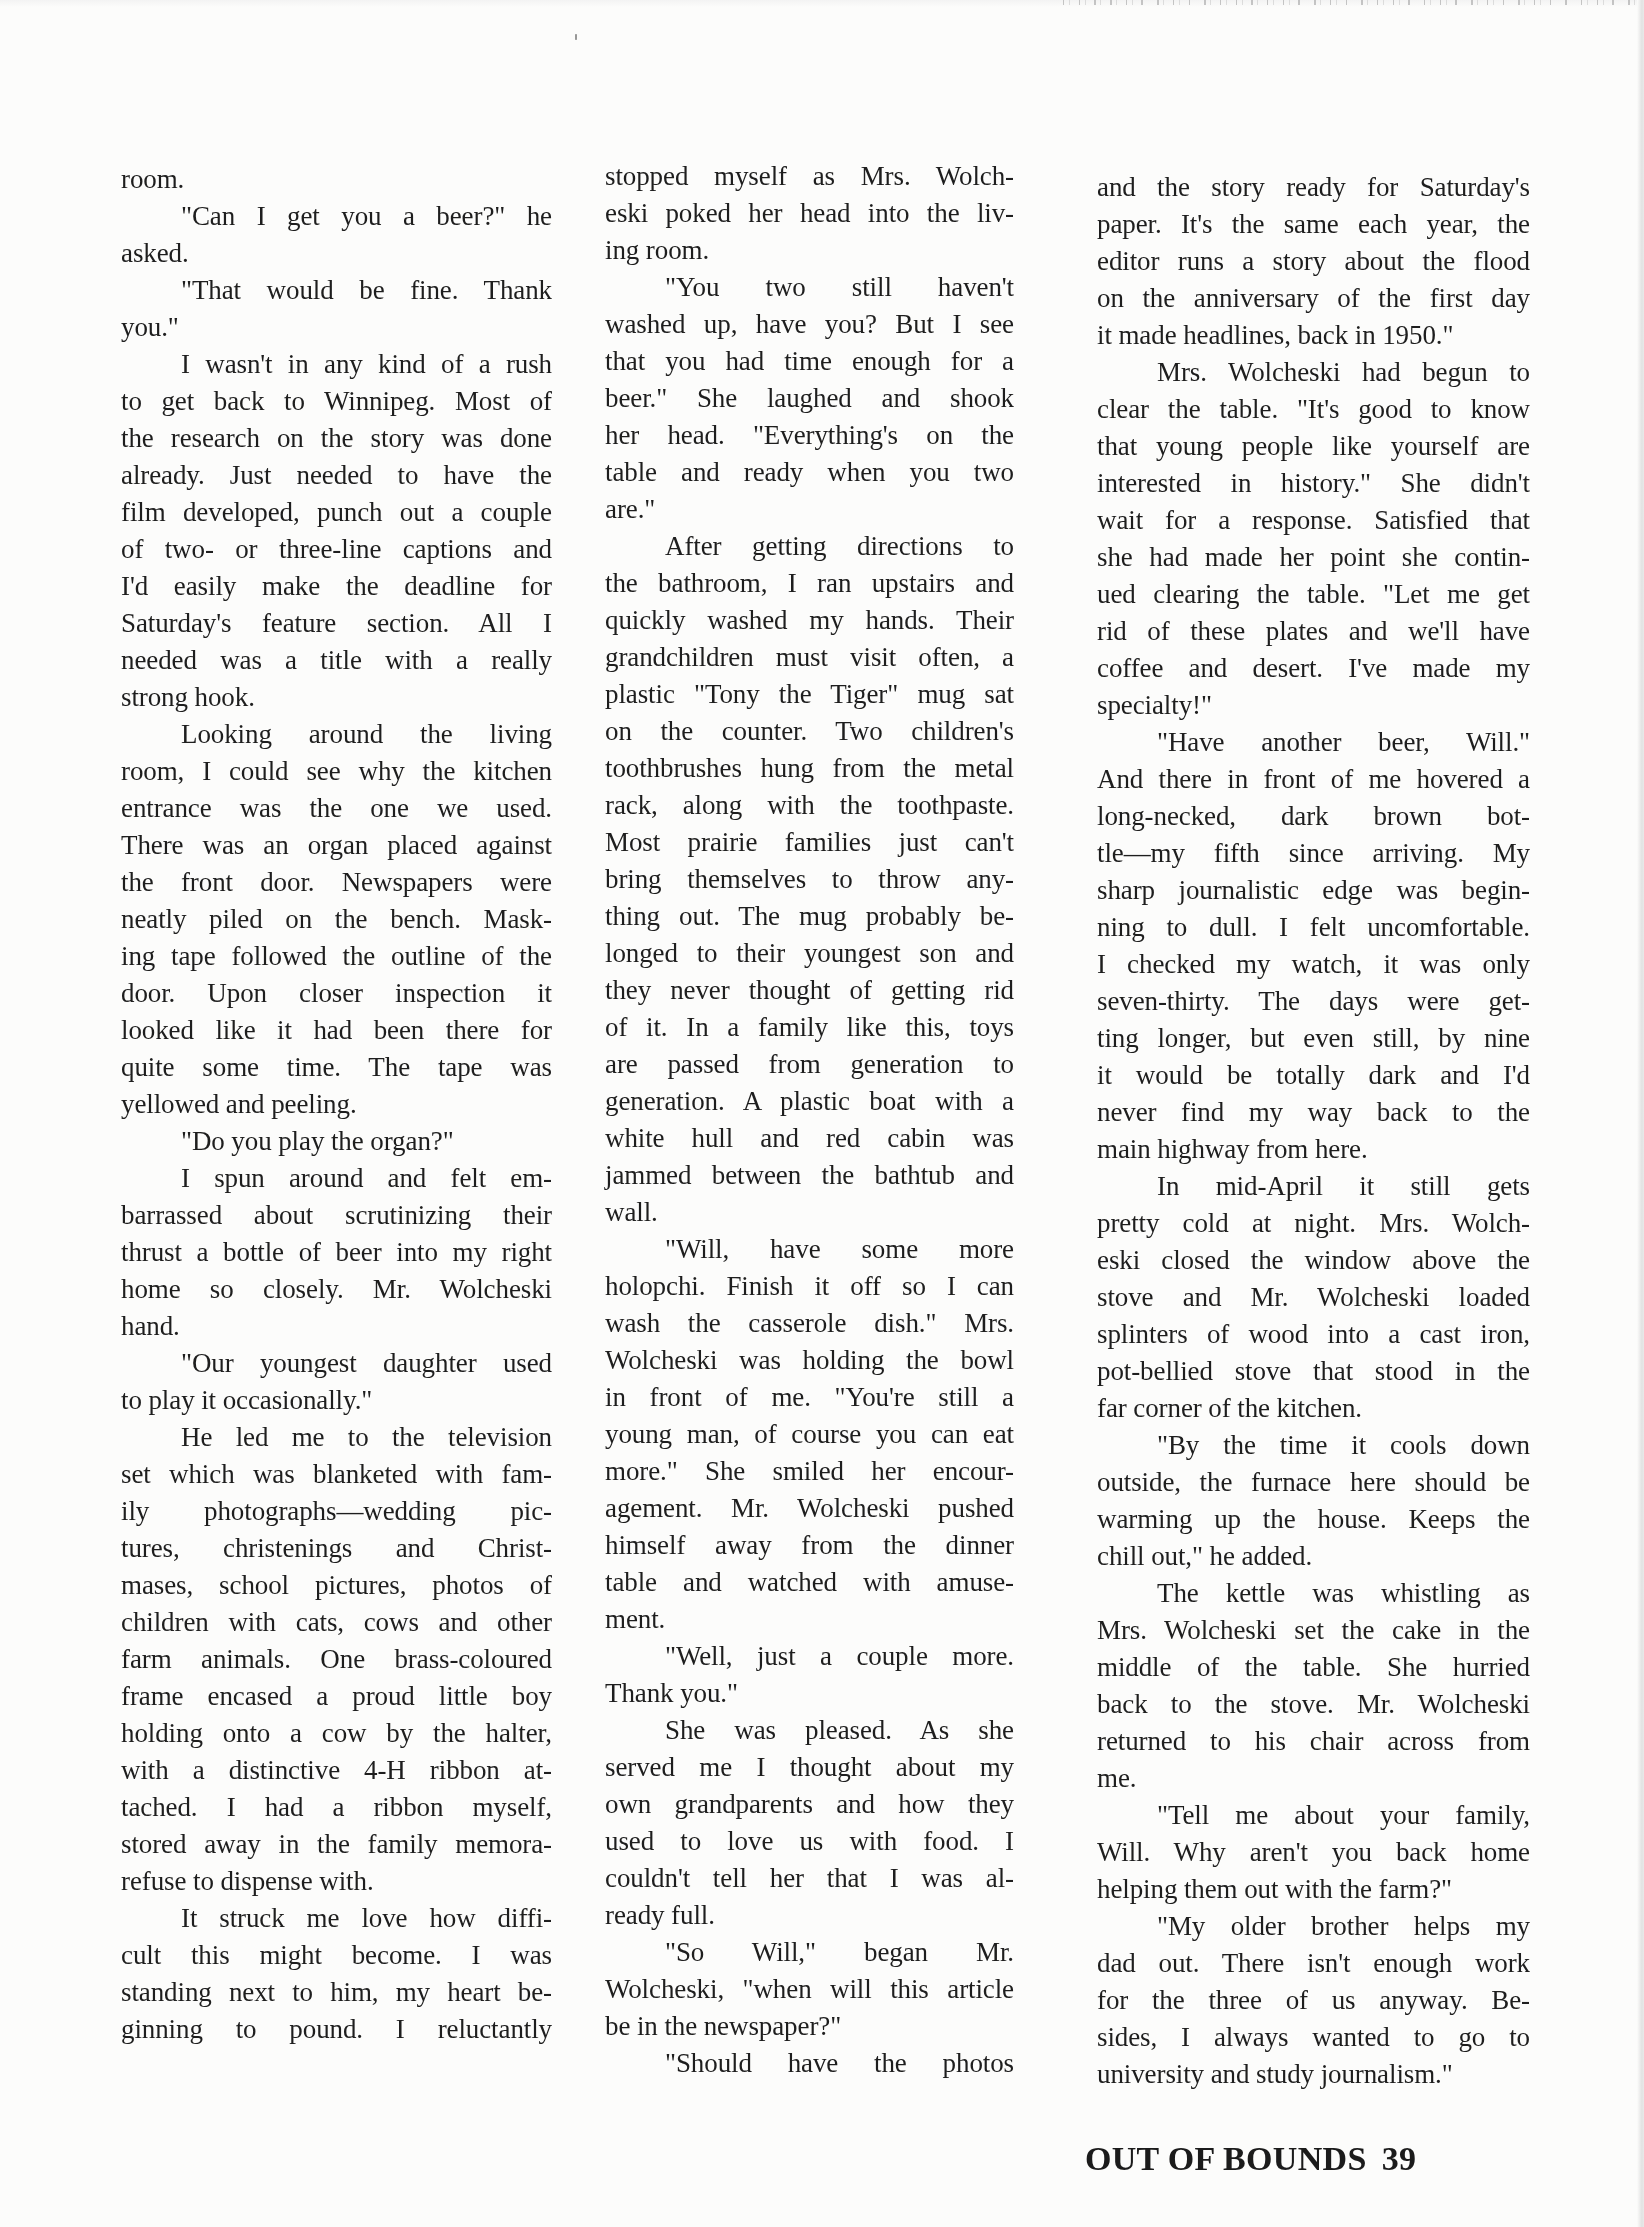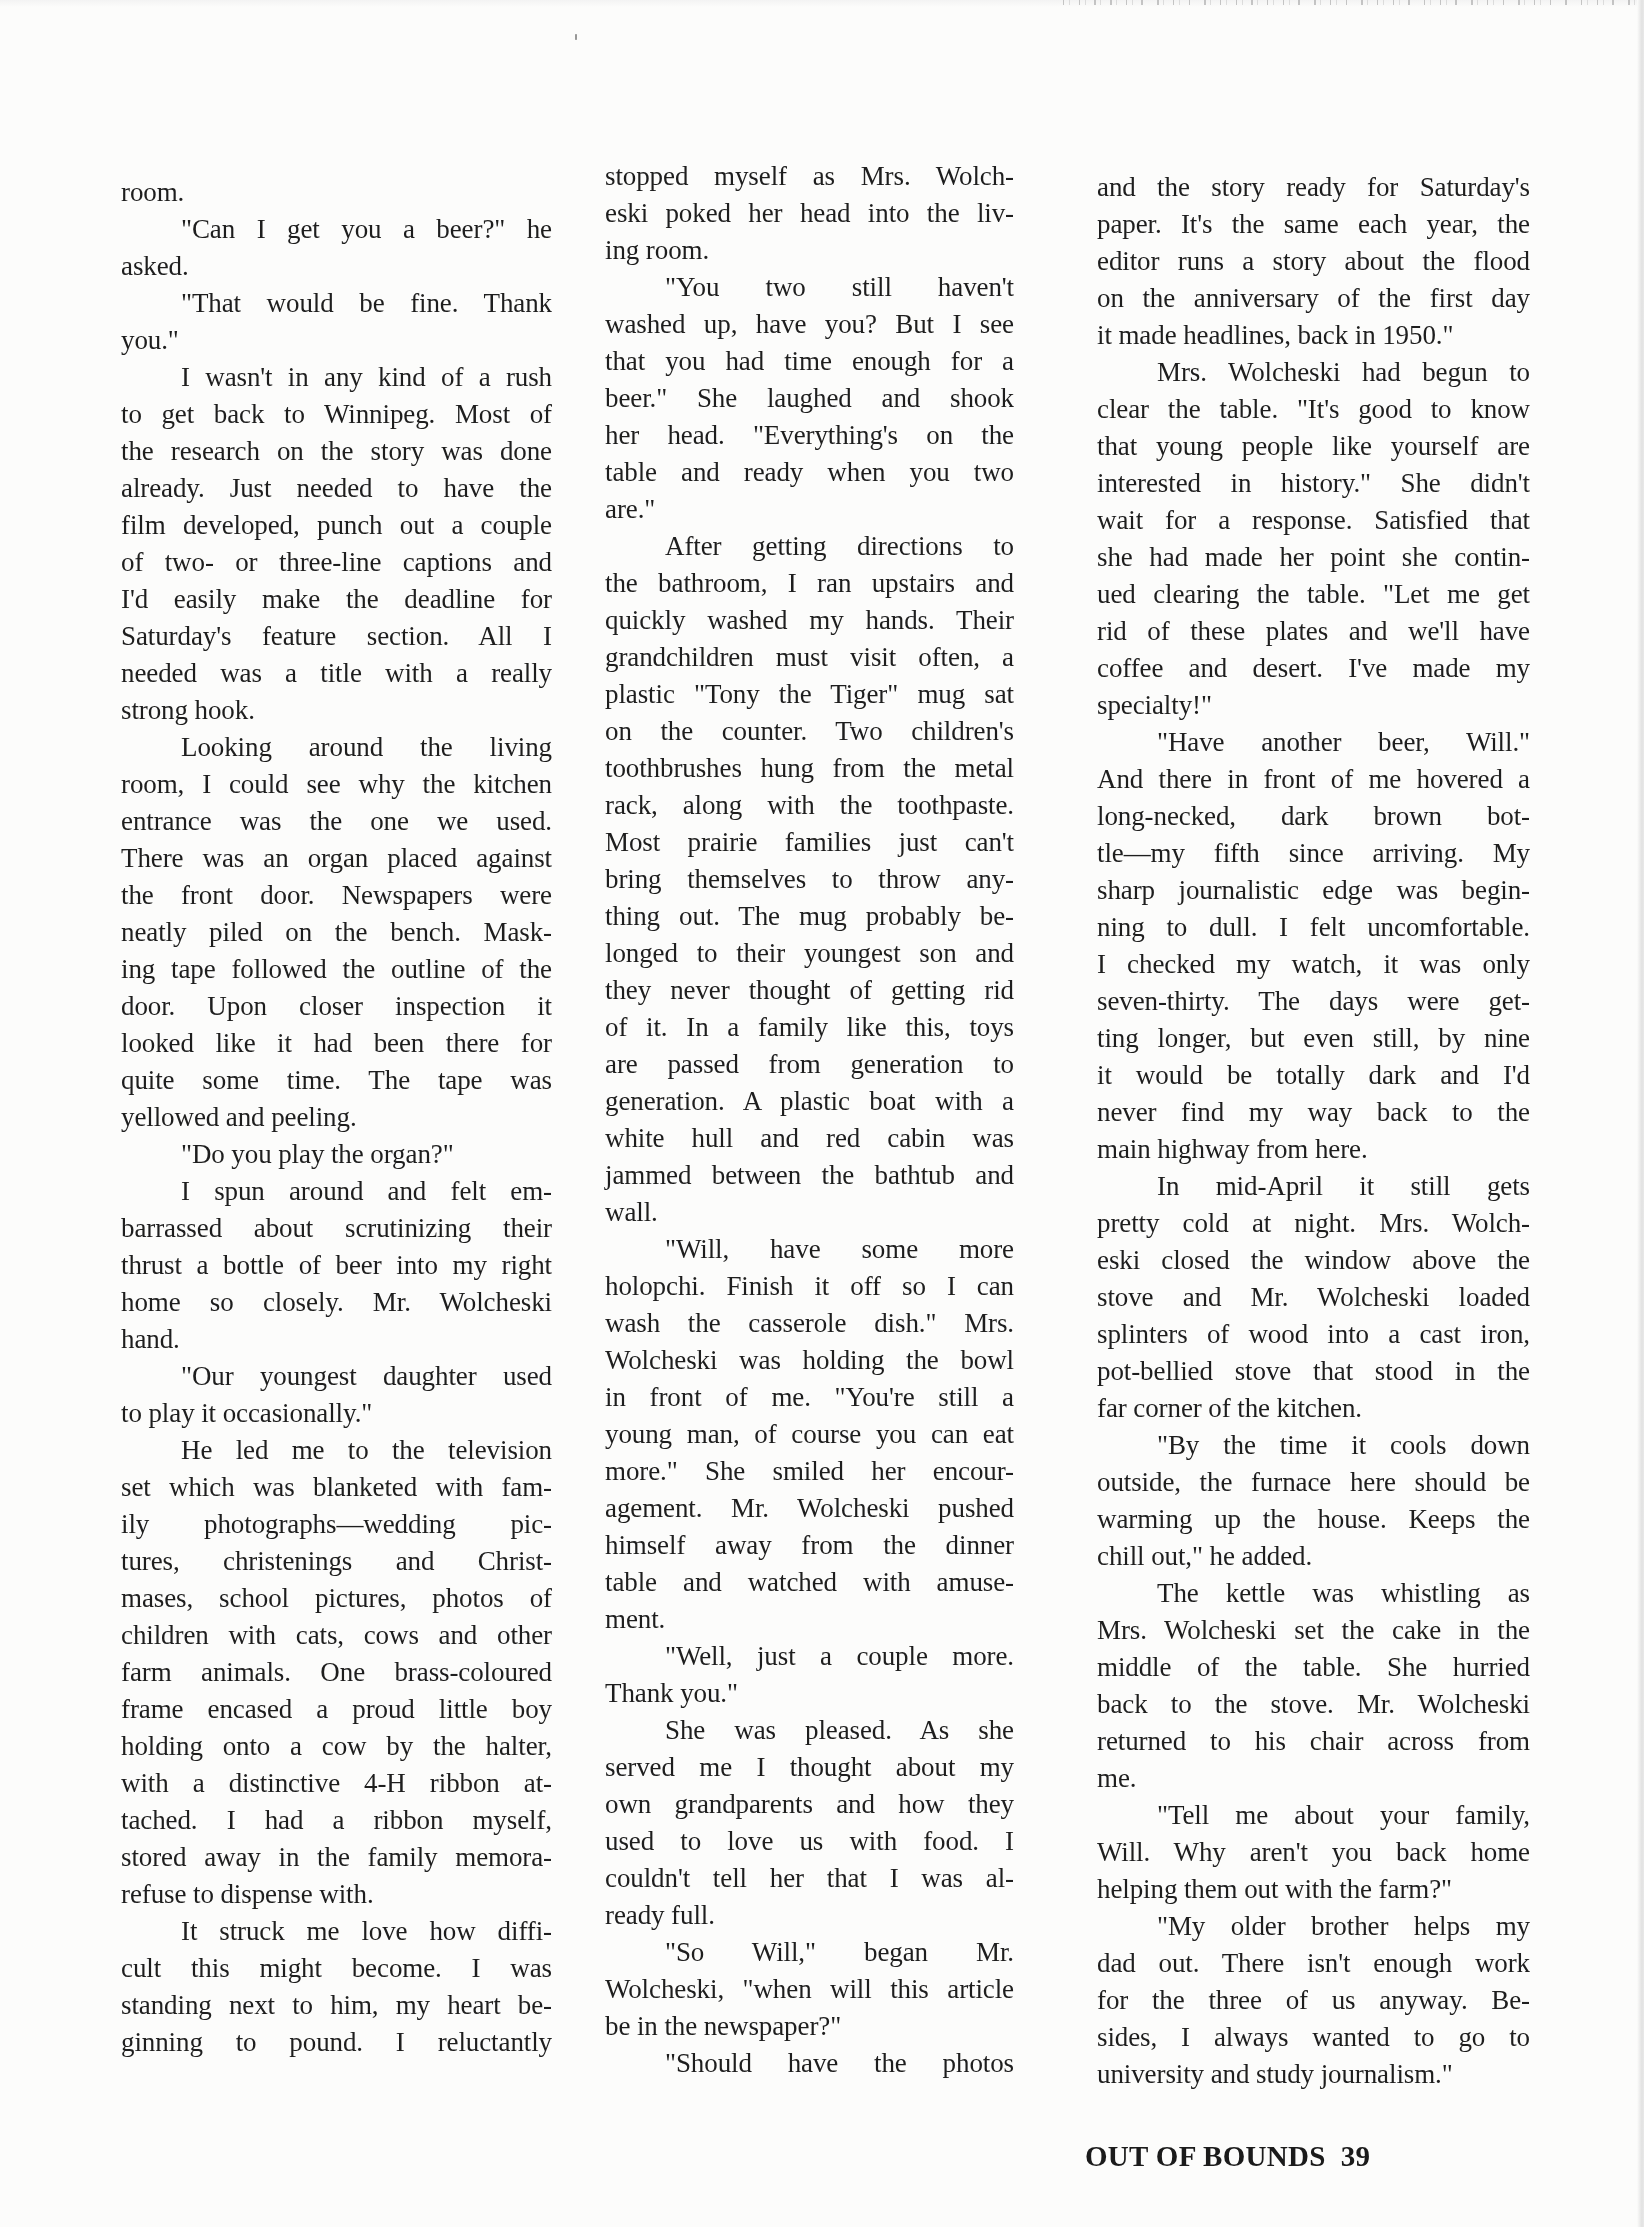--- a/index.html
+++ b/index.html
@@ -17,37 +17,37 @@
     position: absolute; left: 1063px; top: 0; width: 573px; height: 4.8px;
     background: repeating-linear-gradient(90deg, #9a9a9a 0 1.4px, transparent 1.4px 6.1px, #c6c6c6 6.1px 6.8px, transparent 6.8px 15.7px);
     opacity: .55;
   }
   .scan-right {
     position: absolute; right: 0; top: 0; width: 8.2px; height: 2227px;
     background: linear-gradient(90deg, #fcfcfb, #e2e2e2 60%, #ececec);
   }
   .speck { position: absolute; width: 2px; height: 6.1px; background: #555; border-radius: 0.7px; opacity: .6; }
   .column {
-    position: absolute; top: 174px;
+    position: absolute; top: 161px;
   }
   .col-1 { left: 121px; width: 431px; }
   .col-2 { left: 605px; width: 409px; top: 158px; }
   .col-3 { left: 1097px; width: 433px; top: 169px; }
   .line {
     display: block; height: 37px; line-height: 37px;
     font-size: 27px; white-space: nowrap;
     text-align: justify; text-align-last: justify;
     letter-spacing: -0.1px;
   }
   .line.last { text-align-last: left; }
   .line.indent { padding-left: 60px; }
   .footer {
     position: absolute; left: 1085px; top: 2140px;
     font-family: "Liberation Serif", "DejaVu Serif", serif;
-    font-weight: bold; font-size: 29px; letter-spacing: 0.3px;
+    font-weight: bold; font-size: 34px; letter-spacing: 0.3px;
     color: #1b1b1b; white-space: pre;
   }
   .footer .page-number { margin-left: 15px; }
 </style>
 </head>
 <body>
 
 <div class="scan-top"></div>
 <div class="scan-top-specks"></div>
 <div class="scan-right"></div>

